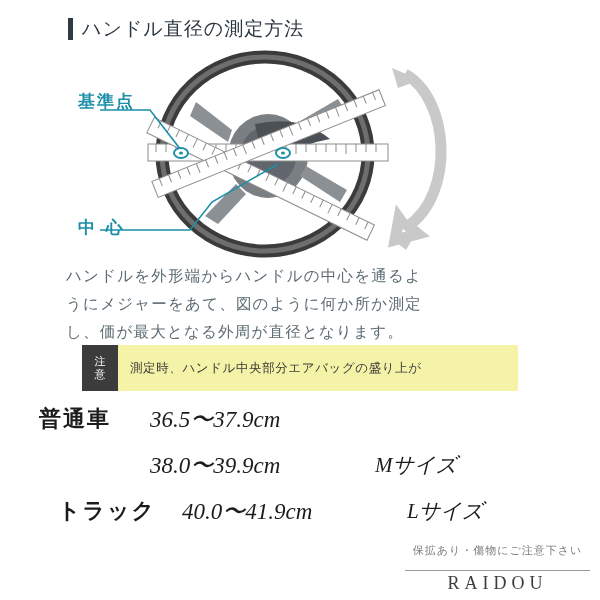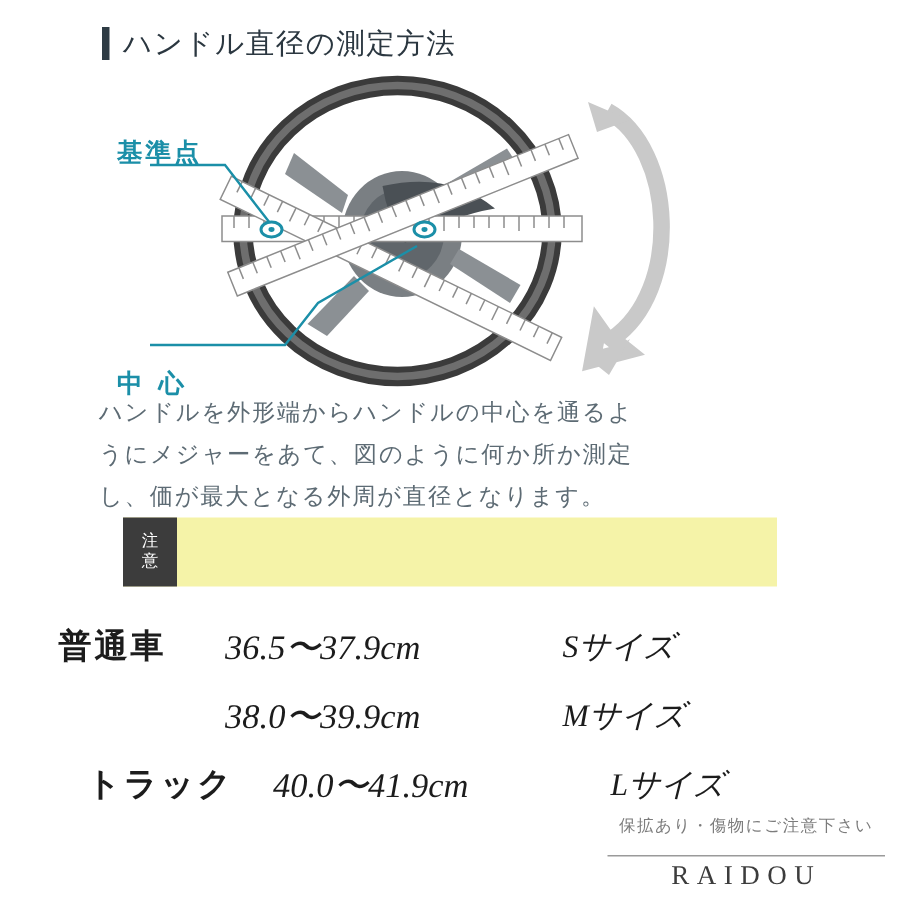--- a/index.html
+++ b/index.html
@@ -59,21 +59,20 @@
     font-weight: bold;
   }
   .label-chushin {
     position: absolute;
     left: 78px;
     top: 172px;
     font-size: 17px;
     color: #1b8fa8;
     letter-spacing: 3px;
     font-weight: bold;
-    margin-top: 28px;
   }
 
   
   .desc {
     position: absolute;
     left: 66px;
     top: 262px;
     width: 470px;
     font-size: 15.5px;
     line-height: 28px;
@@ -111,21 +110,21 @@
     font-size: 12.5px;
     line-height: 20px;
     color: #3a3a3a;
     letter-spacing: 0.6px;
   }
 
   
   .sizes {
     position: absolute;
     left: 0;
-    top: 404px;
+    top: 392px;
     width: 600px;
     height: 150px;
   }
   .size-row {
     position: absolute;
     left: 0;
     width: 600px;
     height: 42px;
     display: flex;
     align-items: center;
@@ -328,29 +327,29 @@
     <div>うにメジャーをあて、図のように何か所か測定</div>
     <div>し、価が最大となる外周が直径となります。</div>
   </div>
 
   <div class="caution">
     <div class="caution-tag">
       <span>注</span>
       <span>意</span>
     </div>
     <div class="caution-text">
+      <div>測定時、ハンドル中央部分エアバッグの盛り上が</div>
     </div>
   </div>
 
   <div class="sizes">
 
     <div class="size-row" id="row0">
       <div class="cat">普通車</div>
       <div class="range">36.5〜37.9cm</div>
-      <div class="sz">Sサイズ</div>
     </div>
     <div class="size-row" id="row1">
       <div class="cat"></div>
       <div class="range">38.0〜39.9cm</div>
       <div class="sz">Mサイズ</div>
     </div>
     <div class="size-row" id="row2">
       <div class="cat">トラック</div>
       <div class="range">40.0〜41.9cm</div>
       <div class="sz">Lサイズ</div>

